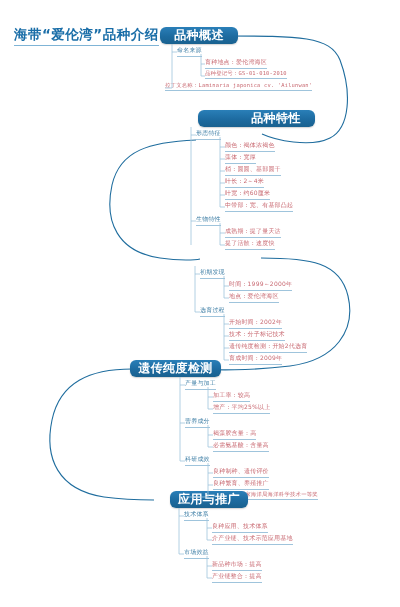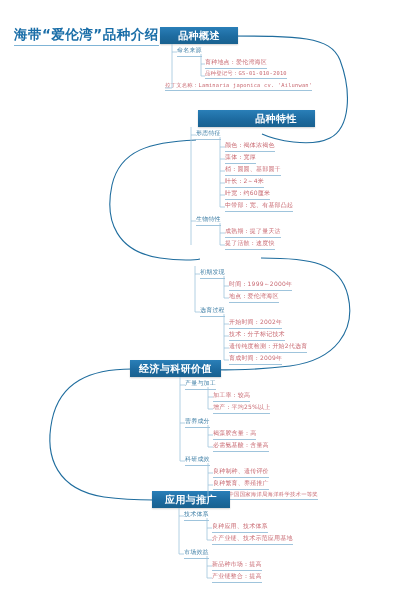--- a/index.html
+++ b/index.html
@@ -21,24 +21,24 @@
     letter-spacing:.5px;
     white-space:nowrap;
     border-bottom:1.5px solid #7fb4d6;
     padding-bottom:1px;
     font-family:"DejaVu Sans","Liberation Sans",sans-serif;
   }
 
   .main-node{
     position:absolute;
     height:17px;
-    border-radius:0;
+    border-radius:6px;
     background:linear-gradient(to bottom,#2a7fb8 0%,#1d6ba0 55%,#19618f 100%);
     color:#ffffff;
-    font-size:10px;
+    font-size:12px;
     font-weight:bold;
     letter-spacing:.4px;
     display:flex;align-items:center;justify-content:center;
     white-space:nowrap;
     box-shadow:0 1px 1.5px rgba(0,0,0,.18);
     padding:0 9px;
   }
 
   .l2{
     position:absolute;
@@ -107,36 +107,36 @@
   <div class="l2" style="left:200px;top:268px;">初期发现</div>
   <div class="l3" style="left:229px;top:280px;">时间：1999～2000年</div>
   <div class="l3" style="left:229px;top:292px;">地点：爱伦湾海区</div>
 
   <div class="l2" style="left:200px;top:306px;">选育过程</div>
   <div class="l3" style="left:229px;top:318px;">开始时间：2002年</div>
   <div class="l3" style="left:229px;top:330px;">技术：分子标记技术</div>
   <div class="l3" style="left:229px;top:342px;">遗传纯度检测：开始2代选育</div>
   <div class="l3" style="left:229px;top:354px;">育成时间：2009年</div>
 
-  <div class="main-node" style="left:130px;top:360px;width:73px;">经济与科研价值</div>
+  <div class="main-node" style="left:130px;top:360px;width:73px;">遗传纯度检测</div>
 
   <div class="l2" style="left:185px;top:379px;">产量与加工</div>
   <div class="l3" style="left:213px;top:391px;">加工率：较高</div>
   <div class="l3" style="left:213px;top:403px;">增产：平均25%以上</div>
 
   <div class="l2" style="left:185px;top:417px;">营养成分</div>
   <div class="l3" style="left:213px;top:429px;">褐藻胶含量：高</div>
   <div class="l3" style="left:213px;top:441px;">必需氨基酸：含量高</div>
 
   <div class="l2" style="left:185px;top:455px;">科研成效</div>
   <div class="l3" style="left:213px;top:467px;">良种制种、遗传评价</div>
   <div class="l3" style="left:213px;top:479px;">良种繁育、养殖推广</div>
   <div class="l3" style="left:186px;top:491px;font-size:5.4px;">荣誉：2012年度中国国家海洋局海洋科学技术一等奖</div>
 
-  <div class="main-node" style="left:152px;top:491px;width:60px;">应用与推广</div>
+  <div class="main-node" style="left:170px;top:491px;width:60px;">应用与推广</div>
 
   <div class="l2" style="left:184px;top:510px;">技术体系</div>
   <div class="l3" style="left:212px;top:522px;">良种应用、技术体系</div>
   <div class="l3" style="left:212px;top:534px;">介产业链、技术示范应用基地</div>
 
   <div class="l2" style="left:184px;top:548px;">市场效益</div>
   <div class="l3" style="left:212px;top:560px;">新品种市场：提高</div>
   <div class="l3" style="left:212px;top:572px;">产业链整合：提高</div>
 
   <svg style="position:absolute;left:0;top:0;width:400px;height:607px;pointer-events:none;" viewBox="0 0 400 607" xmlns="http://www.w3.org/2000/svg">

